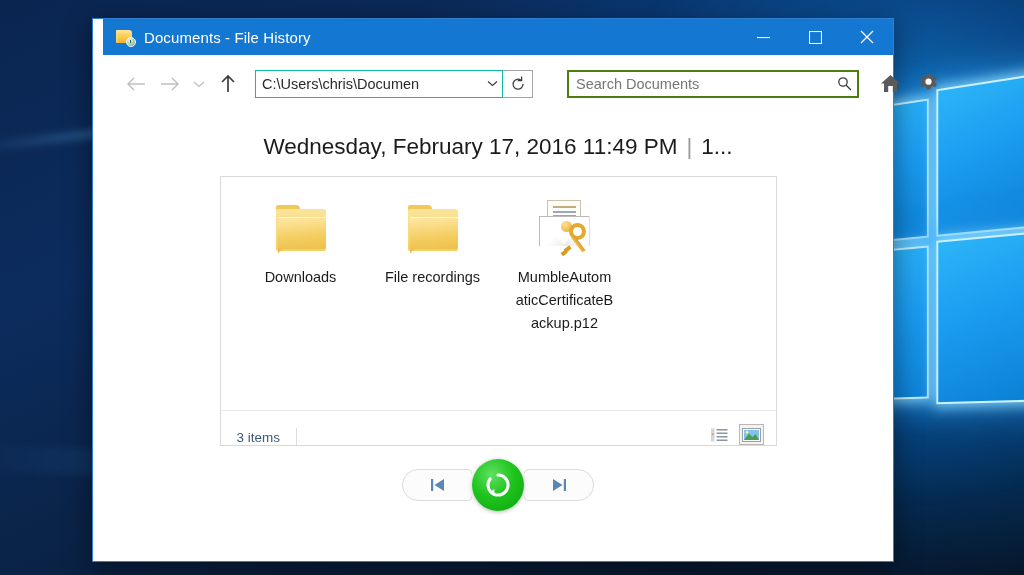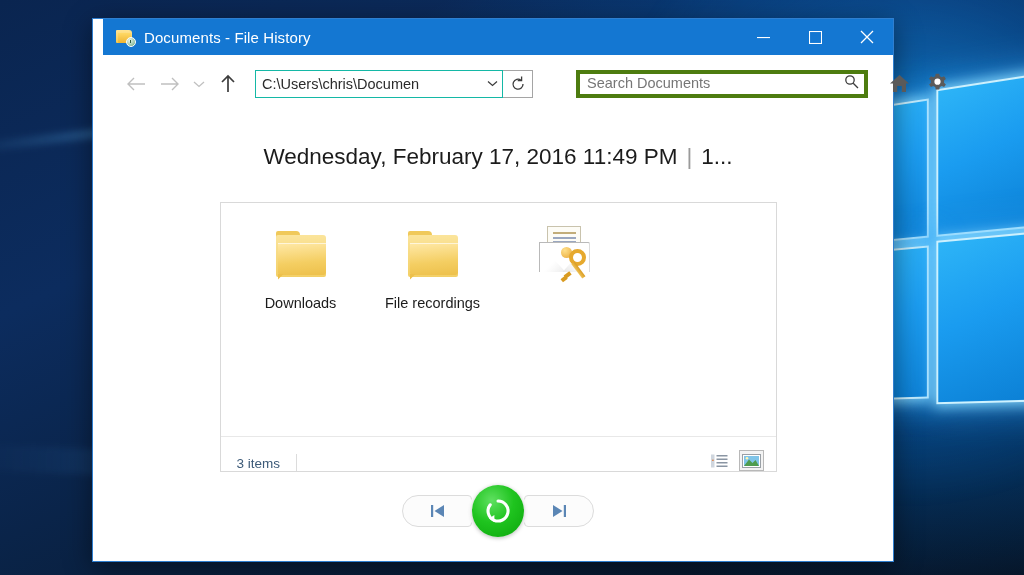--- a/index.html
+++ b/index.html
@@ -197,25 +197,25 @@
     box-sizing: border-box;
     display: flex; align-items: center; justify-content: center;
     background: #ffffff;
     cursor: default;
   }
 
   #searchbox {
     flex: none;
     width: 292px;
     height: 28px;
-    margin-left: 43px;
-    border: 4px solid #4d7c0f;
-    box-sizing: border-box;
-    display: flex;
-    align-items: flex-start;
+    margin-left: 34px;
+    border: 2px solid #4d7c0f;
+    box-sizing: border-box;
+    display: flex;
+    align-items: center;
     background: #ffffff;
   }
   #search-input {
     border: none;
     outline: none;
     flex: 1;
     font-size: 14.5px;
     font-family: "Liberation Sans", sans-serif;
     color: #333;
     padding-left: 7px;
@@ -239,32 +239,32 @@
   #content {
     flex: 1;
     display: flex;
     flex-direction: column;
     align-items: center;
     background: #ffffff;
   }
   #date-heading {
     font-size: 22.5px;
     color: #1b1b1b;
-    margin-top: 32px;
+    margin-top: 22px;
     white-space: nowrap;
     font-weight: normal;
   }
   #date-heading .sep {
     color: #9a9a9a;
     padding: 0 9px;
   }
 
   
   #file-pane {
-    margin-top: 32px;
+    margin-top: 16px;
     width: 557px;
     height: 270px;
     border: 1px solid #d9d9d9;
     background: #ffffff;
     box-sizing: border-box;
     display: flex;
     flex-direction: column;
     position: relative;
   }
   #file-grid {
@@ -636,20 +636,21 @@
               <div class="env-back"></div>
               <div class="env-flapL"></div>
               <div class="env-flapR"></div>
               <div class="seal"></div>
               <div class="key-ring"></div>
               <div class="key-shaft"></div>
               <div class="key-tooth"></div>
               <div class="key-tooth2"></div>
             </div>
           </div>
+          <div class="file-label">MumbleAutomaticCertificateBackup.p12</div>
         </div>
 
       </div>
 
       <div id="statusbar">
         <span id="item-count">3 items</span>
         <span id="status-divider"></span>
         <div class="view-btns">
           <div class="view-btn">
             <svg width="17" height="14" viewBox="0 0 17 14">

